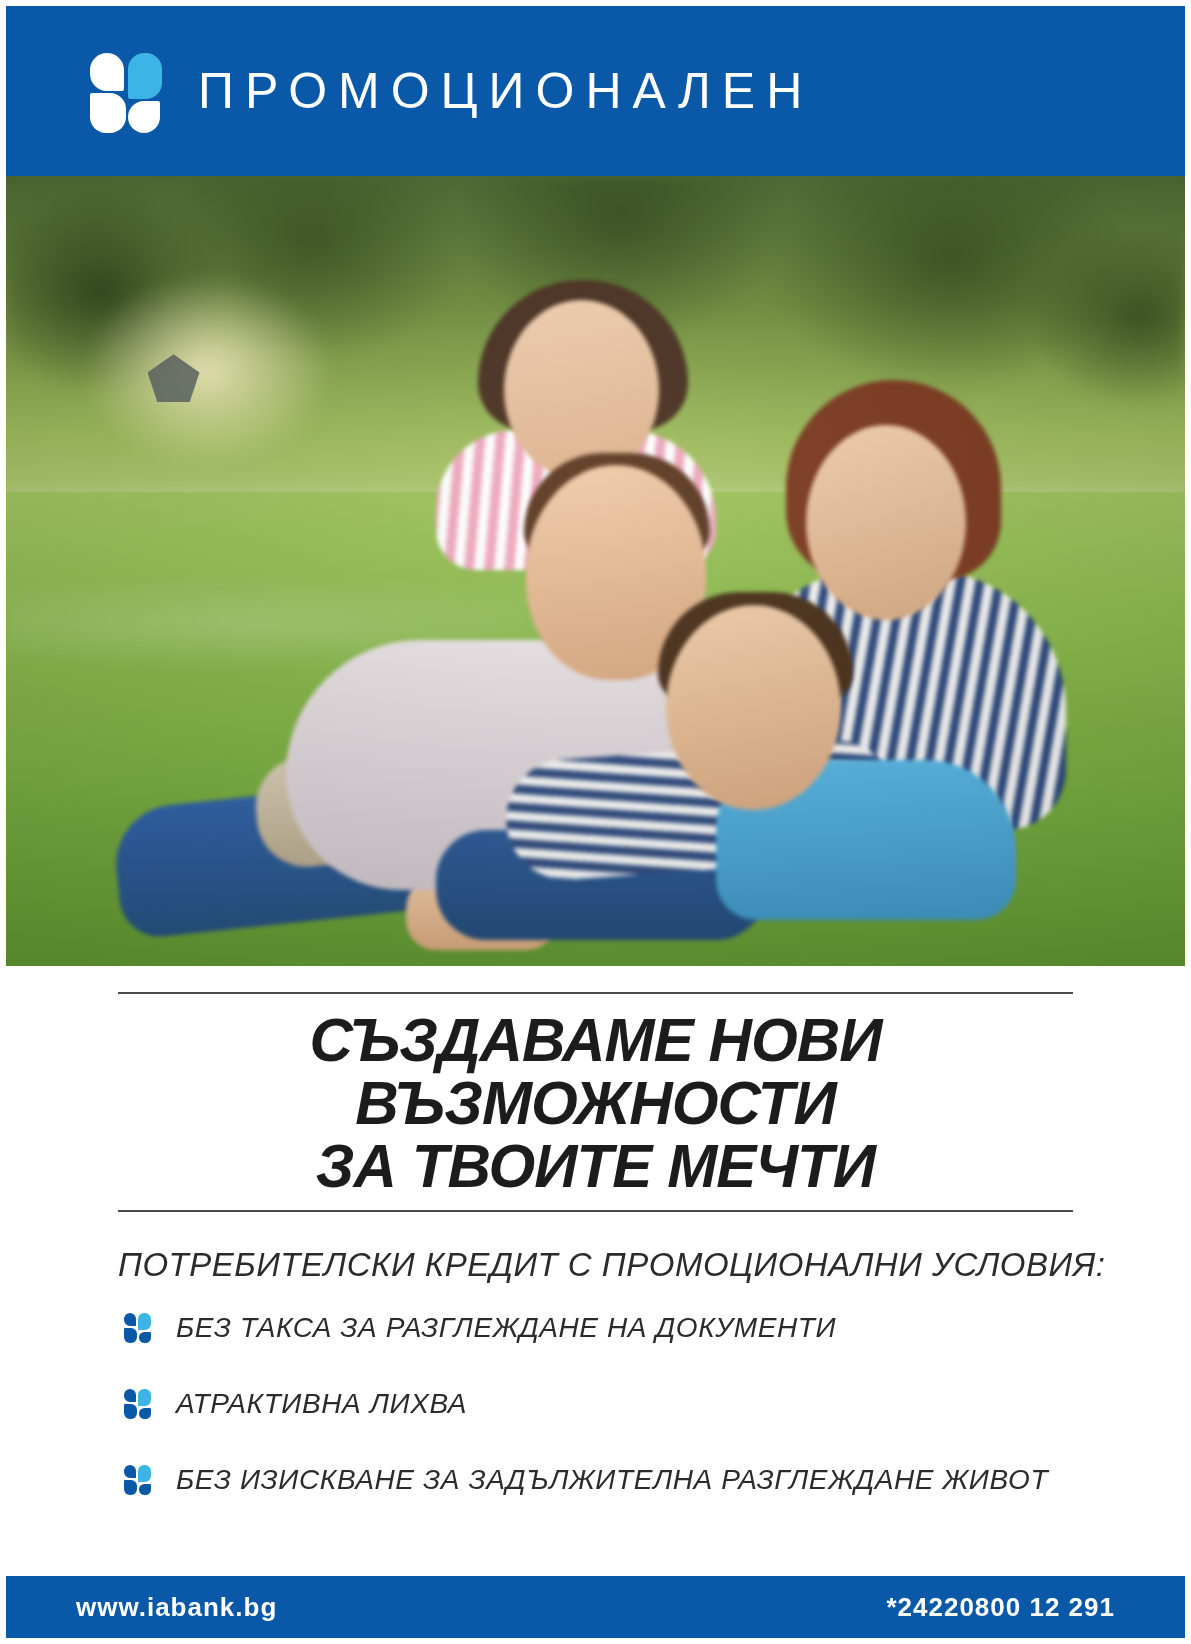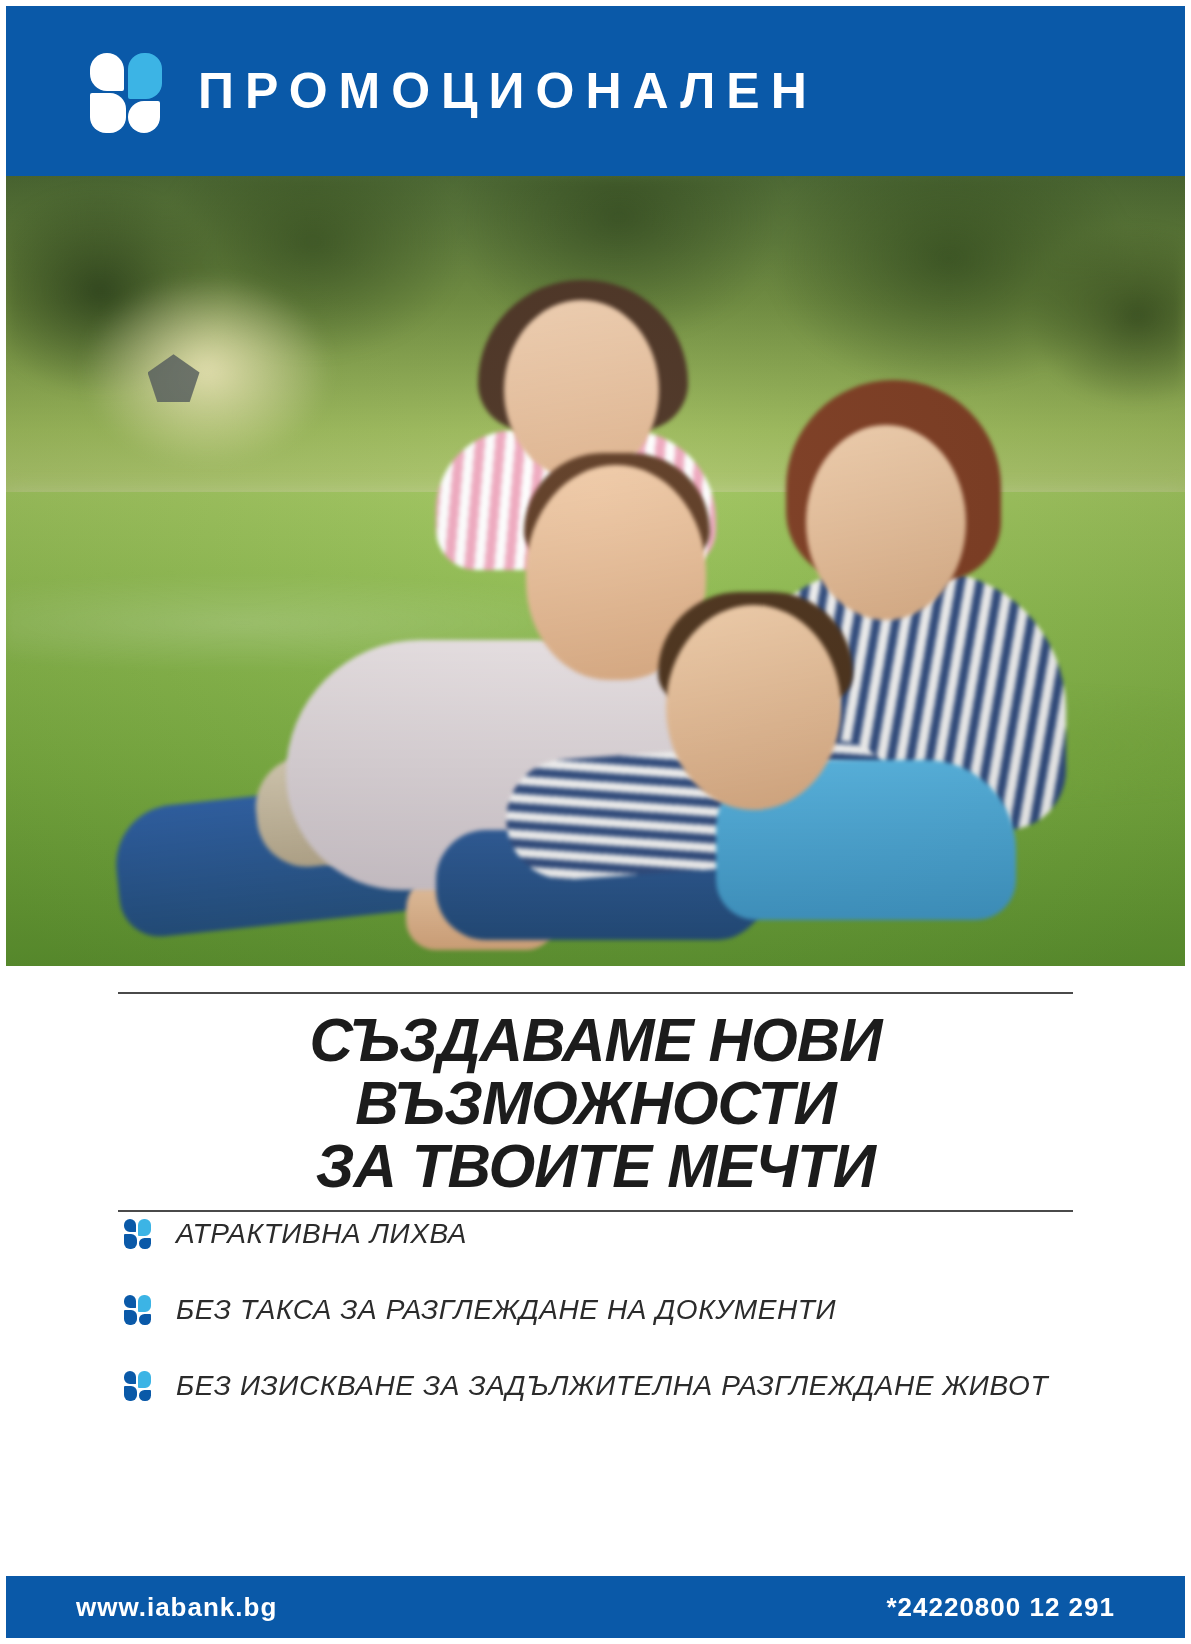--- a/index.html
+++ b/index.html
@@ -68,21 +68,21 @@
     background: #ffffff;
   }
   .header-titles {
     display: flex;
     flex-direction: column;
     justify-content: center;
     color: #ffffff;
   }
   .title-line1 {
     font-size: 50px;
-    font-weight: bold;
+    font-weight: normal;
     letter-spacing: 11px;
     line-height: 1.06;
     white-space: nowrap;
   }
   .title-line2 {
     font-size: 57px;
     font-weight: bold;
     letter-spacing: 2px;
     line-height: 1.06;
     white-space: nowrap;
@@ -384,50 +384,51 @@
   <div class="content">
     <div class="rule"></div>
 
     <div class="headline">
       <span class="l1">СЪЗДАВАМЕ НОВИ ВЪЗМОЖНОСТИ</span>
       <span class="l2">ЗА ТВОИТЕ МЕЧТИ</span>
     </div>
 
     <div class="rule"></div>
 
+    <div class="subhead">ПОТРЕБИТЕЛСКИ КРЕДИТ С ПРОМОЦИОНАЛНИ УСЛОВИЯ:</div>
 
     <div class="bullets">
+
+      <div class="bullet">
+        <span class="bullet-icon">
+          <i class="b1"></i>
+            <i class="b2"></i>
+            <i class="b3"></i>
+            <i class="b4"></i>
+        </span>
+        <span class="bullet-text">БЕЗ ТАКСА ЗА РАЗГЛЕЖДАНЕ НА ДОКУМЕНТИ</span>
+      </div>
 
       <div class="bullet">
         <span class="bullet-icon">
           <i class="b1"></i>
             <i class="b2"></i>
             <i class="b3"></i>
             <i class="b4"></i>
         </span>
         <span class="bullet-text">АТРАКТИВНА ЛИХВА</span>
       </div>
 
       <div class="bullet">
         <span class="bullet-icon">
           <i class="b1"></i>
             <i class="b2"></i>
             <i class="b3"></i>
             <i class="b4"></i>
         </span>
-        <span class="bullet-text">БЕЗ ТАКСА ЗА РАЗГЛЕЖДАНЕ НА ДОКУМЕНТИ</span>
-      </div>
-
-      <div class="bullet">
-        <span class="bullet-icon">
-          <i class="b1"></i>
-            <i class="b2"></i>
-            <i class="b3"></i>
-            <i class="b4"></i>
-        </span>
         <span class="bullet-text">БЕЗ ИЗИСКВАНЕ ЗА ЗАДЪЛЖИТЕЛНА РАЗГЛЕЖДАНЕ ЖИВОТ</span>
       </div>
 
     </div>
   </div>
 
   <div class="footer">
     <span class="left">www.iabank.bg</span>
     <span class="mid">*2422</span>
     <span class="right">0800 12 291</span>

